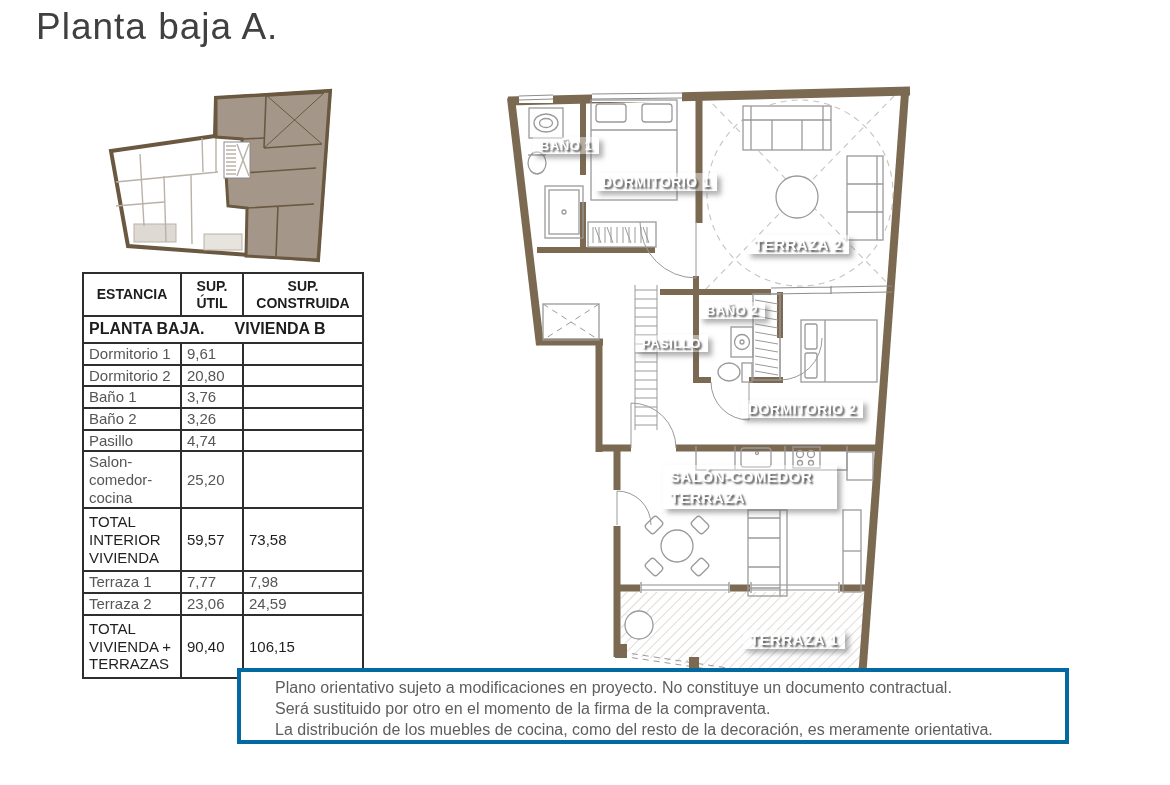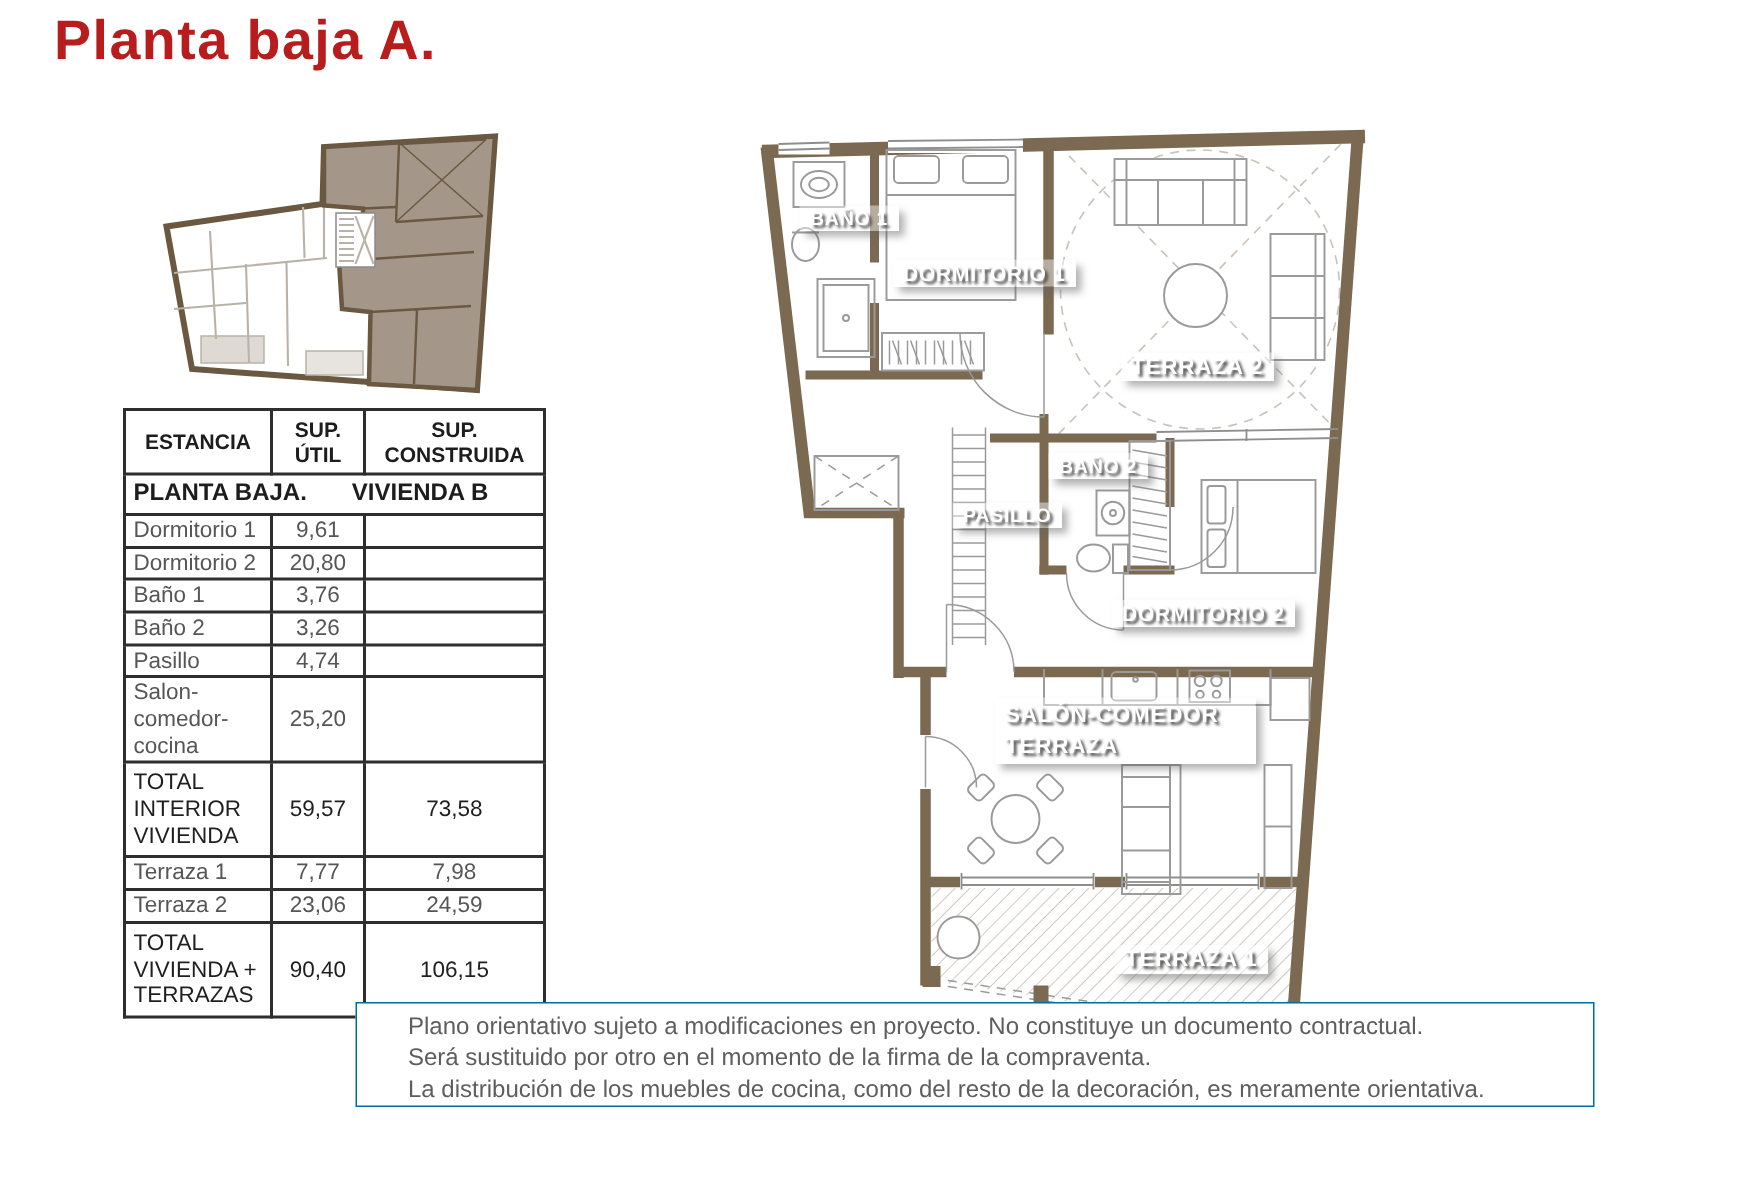--- a/index.html
+++ b/index.html
@@ -1,36 +1,36 @@
 <!DOCTYPE html>
 <html style="--wall: #7b6951; --key_wall: #6a5840; --key_unit_fill: #a4978a;"><head>
 <meta charset="utf-8">
 <style>
   html,body{margin:0;padding:0}
   body{width:1170px;height:785px;position:relative;background:#ffffff;
        font-family:"Liberation Sans",sans-serif;overflow:hidden}
 
-  .page-title{position:absolute;left:36px;top:6px;font-size:37px;font-weight:bold;
-              color:#b91c1c;letter-spacing:1px}
+  .page-title{position:absolute;left:36px;top:6px;font-size:37px;font-weight:normal;
+              color:#404040;letter-spacing:1px}
 
   
   .area-table{position:absolute;left:82px;top:272px;border-collapse:collapse;
               table-layout:fixed;width:280px;font-size:15px;color:#565656}
   .area-table th,.area-table td{border:2px solid #2e2e2e;padding:1px 5px;line-height:1.18;
               vertical-align:middle;overflow-wrap:break-word}
   .area-table th{font-size:14px;color:#1d1d1d;text-align:center;padding:4px 2px}
   .area-table col.c1{width:98px}.area-table col.c2{width:62px}.area-table col.c3{width:120px}
-  .area-table td.num{text-align:center}
+  .area-table td.num{text-align:left}
   .area-table tr.total td{font-weight:normal;color:#1f1f1f;padding:4px 5px}
   .section-cell{font-weight:bold;color:#1d1d1d;font-size:16px;padding:3px 5px!important}
   .section-cell .flexline{display:flex;gap:30px}
 
   
   .disclaimer{position:absolute;left:237px;top:668px;width:782px;height:58px;
-              border:1px solid #0369a1;padding:5px 8px 5px 34px;font-size:16px;
+              border:4px solid #0369a1;padding:5px 8px 5px 34px;font-size:16px;
               color:#5e5e5e;line-height:1.32;background:#fff}
 
   
   .key-plan{position:absolute;left:106px;top:86px}
 
   
   .plan{position:absolute;left:495px;top:80px;width:435px;height:622px}
   .plan svg{position:absolute;left:0;top:0}
   .plab{position:absolute;color:#fff;font-weight:bold;letter-spacing:.5px;
         background:rgba(255,255,255,.45);padding:1px 7px;white-space:nowrap;

